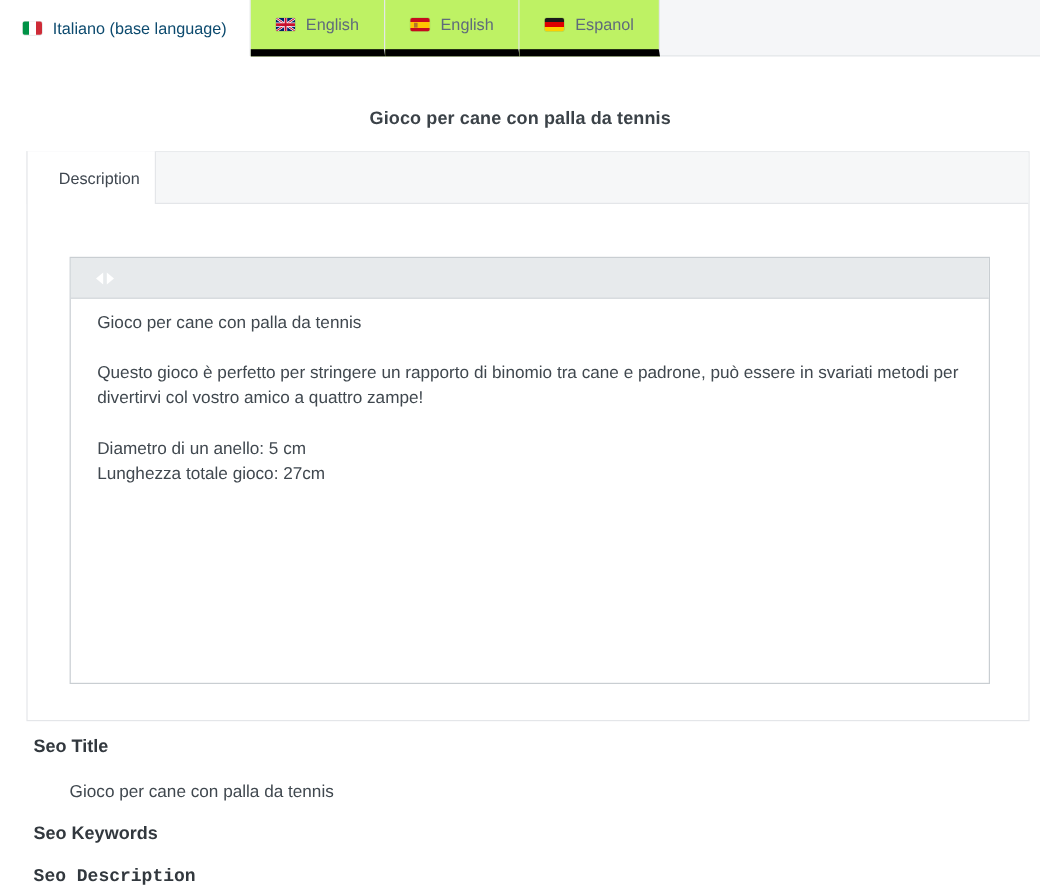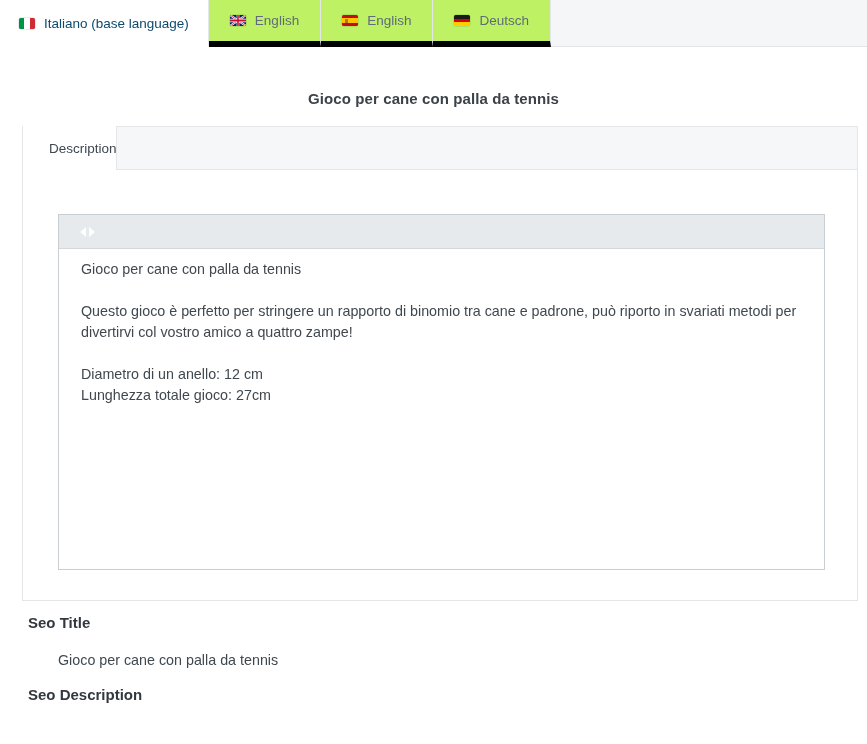--- a/index.html
+++ b/index.html
@@ -46,21 +46,21 @@
     font-size:15px; font-weight:bold; color:#3b4248; letter-spacing:.1px;
   }
 
   
   .panel {
     margin:19px 9px 0 22px; width:836px;
     border:1px solid #e4e6e9; background:#fff;
   }
   .panel-header { height:43px; background:#f6f7f8; border-bottom:1px solid #e4e6e9; display:flex; }
   .content-tab {
-    width:95px; height:44px; margin:-1px 0 -1px -1px;
+    width:108px; height:44px; margin:-1px 0 -1px -1px;
     background:#fff; border:1px solid #e4e6e9; border-bottom:none; border-top:none;
     display:flex; align-items:center; padding-left:26px;
     font-size:13.5px; color:#3f4750; cursor:pointer;
   }
   .panel-body { padding:44px 33px 30px 35px; }
 
   
   .editor { border:1px solid #c9ced2; width:767px; }
   .editor-toolbar {
     height:34px; background:#e7eaec; border-bottom:1px solid #d4d8db;
@@ -74,21 +74,21 @@
   .editor-clip { height:303px; overflow:hidden; }
   .editor-clip p {
     margin:0 0 21px; font-size:14.3px; line-height:21px; color:#40484f;
     white-space:pre-line;
   }
   .editor-clip p:last-child { margin-bottom:0; }
 
   
   .seo { margin-top:13px; }
   .seo-label { margin:0 0 0 28px; padding-top:0; font-size:15px; font-weight:bold; color:#32383e; line-height:18px; }
-  .seo-label + .seo-label { margin-top:18px; }
+  .seo-label + .seo-label { margin-top:18px;font-family:Liberation Mono, monospace; }
   .seo-value { margin:19px 0 17px 58px; font-size:14.3px; color:#40484f; line-height:18px; cursor:text; }
 </style>
 </head>
 <body>
 
 <div class="lang-tabs">
   <div class="lang-tab active">
     <span class="flag flag-it"></span>
     <span>Italiano (base language)</span>
   </div>
@@ -103,21 +103,21 @@
         </svg>
       </span>
     <span>English</span>
   </div>
   <div class="lang-tab">
     <span class="flag flag-es"></span>
     <span>English</span>
   </div>
   <div class="lang-tab">
     <span class="flag flag-de"></span>
-    <span>Deutsch</span>
+    <span>Espanol</span>
   </div>
   <div class="filler"></div>
 </div>
 
 <h1 class="page-title">Gioco per cane con palla da tennis</h1>
 
 <div class="panel">
   <div class="panel-header">
     <div class="content-tab">
       <span>Description</span>
@@ -127,26 +127,27 @@
     <div class="editor">
       <div class="editor-toolbar">
         <span class="src-btn">
           <span class="tri-l"></span>
           <span class="tri-r"></span>
         </span>
       </div>
       <div class="editor-body">
         <div class="editor-clip">
           <p>Gioco per cane con palla da tennis</p>
-          <p>Questo gioco è perfetto per stringere un rapporto di binomio tra cane e padrone, può riporto in svariati metodi per divertirvi col vostro amico a quattro zampe!</p>
-          <p>Diametro di un anello: 12 cm
+          <p>Questo gioco è perfetto per stringere un rapporto di binomio tra cane e padrone, può essere in svariati metodi per divertirvi col vostro amico a quattro zampe!</p>
+          <p>Diametro di un anello: 5 cm
 Lunghezza totale gioco: 27cm</p>
         </div>
       </div>
     </div>
   </div>
 </div>
 
 <div class="seo">
   <div class="seo-label">Seo Title</div>
   <div class="seo-value">Gioco per cane con palla da tennis</div>
+  <div class="seo-label">Seo Keywords</div>
   <div class="seo-label">Seo Description</div>
 </div>
 
 </body></html>

